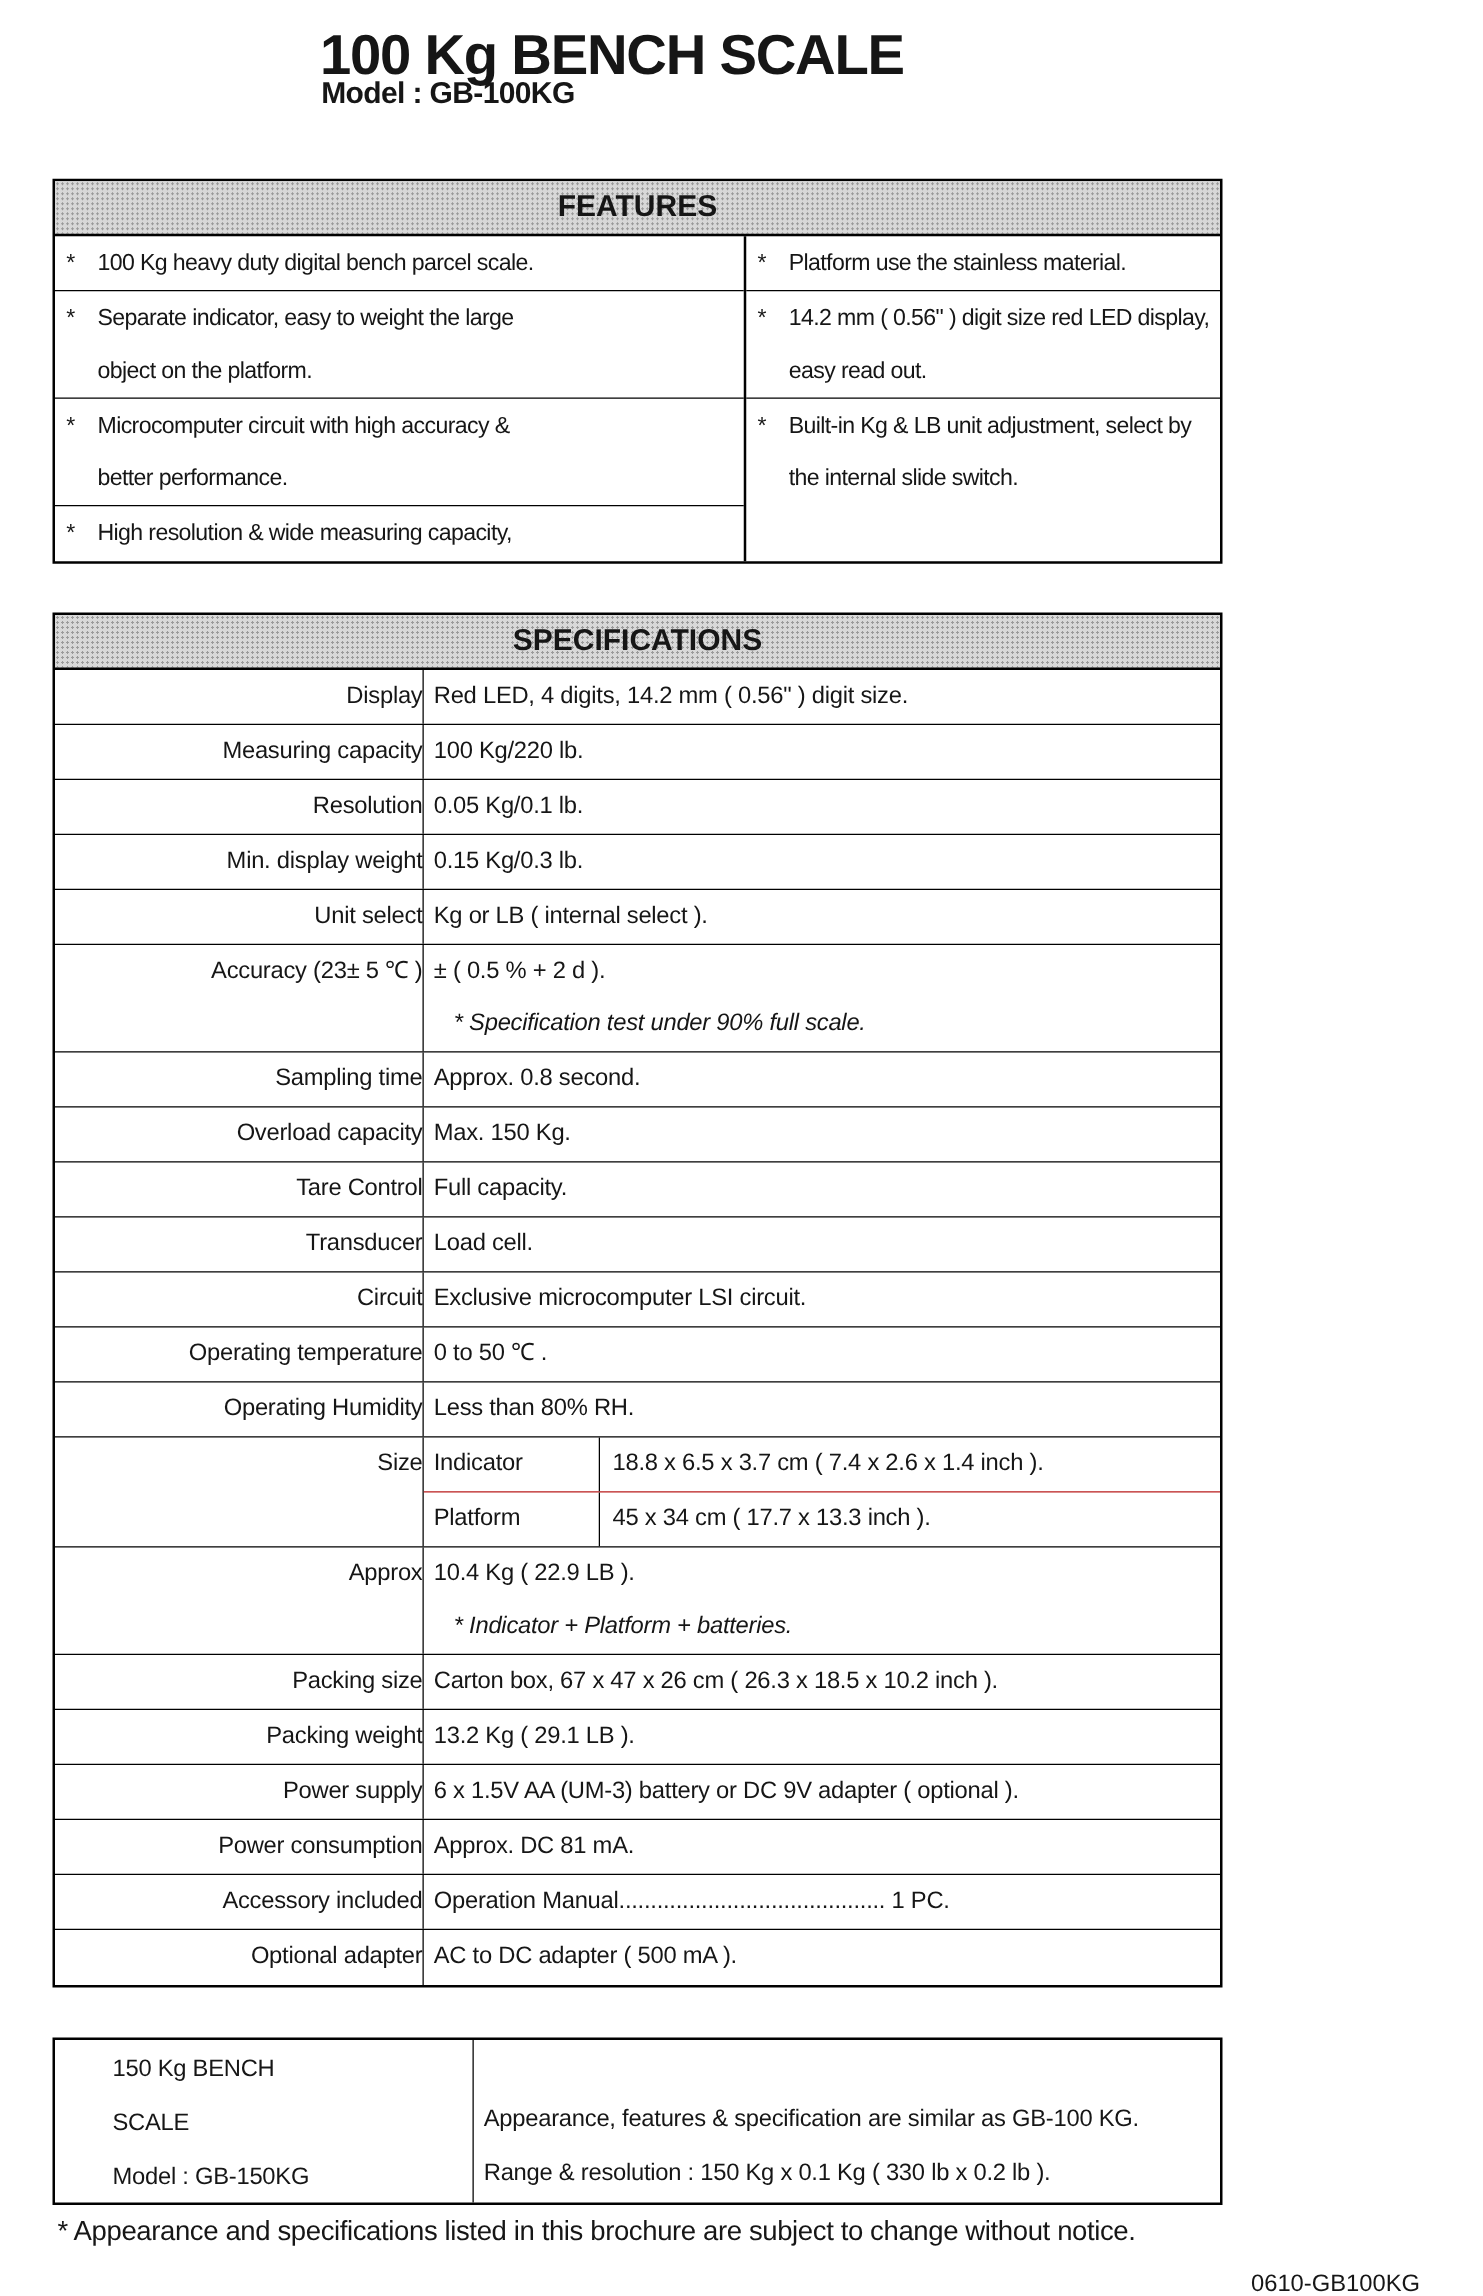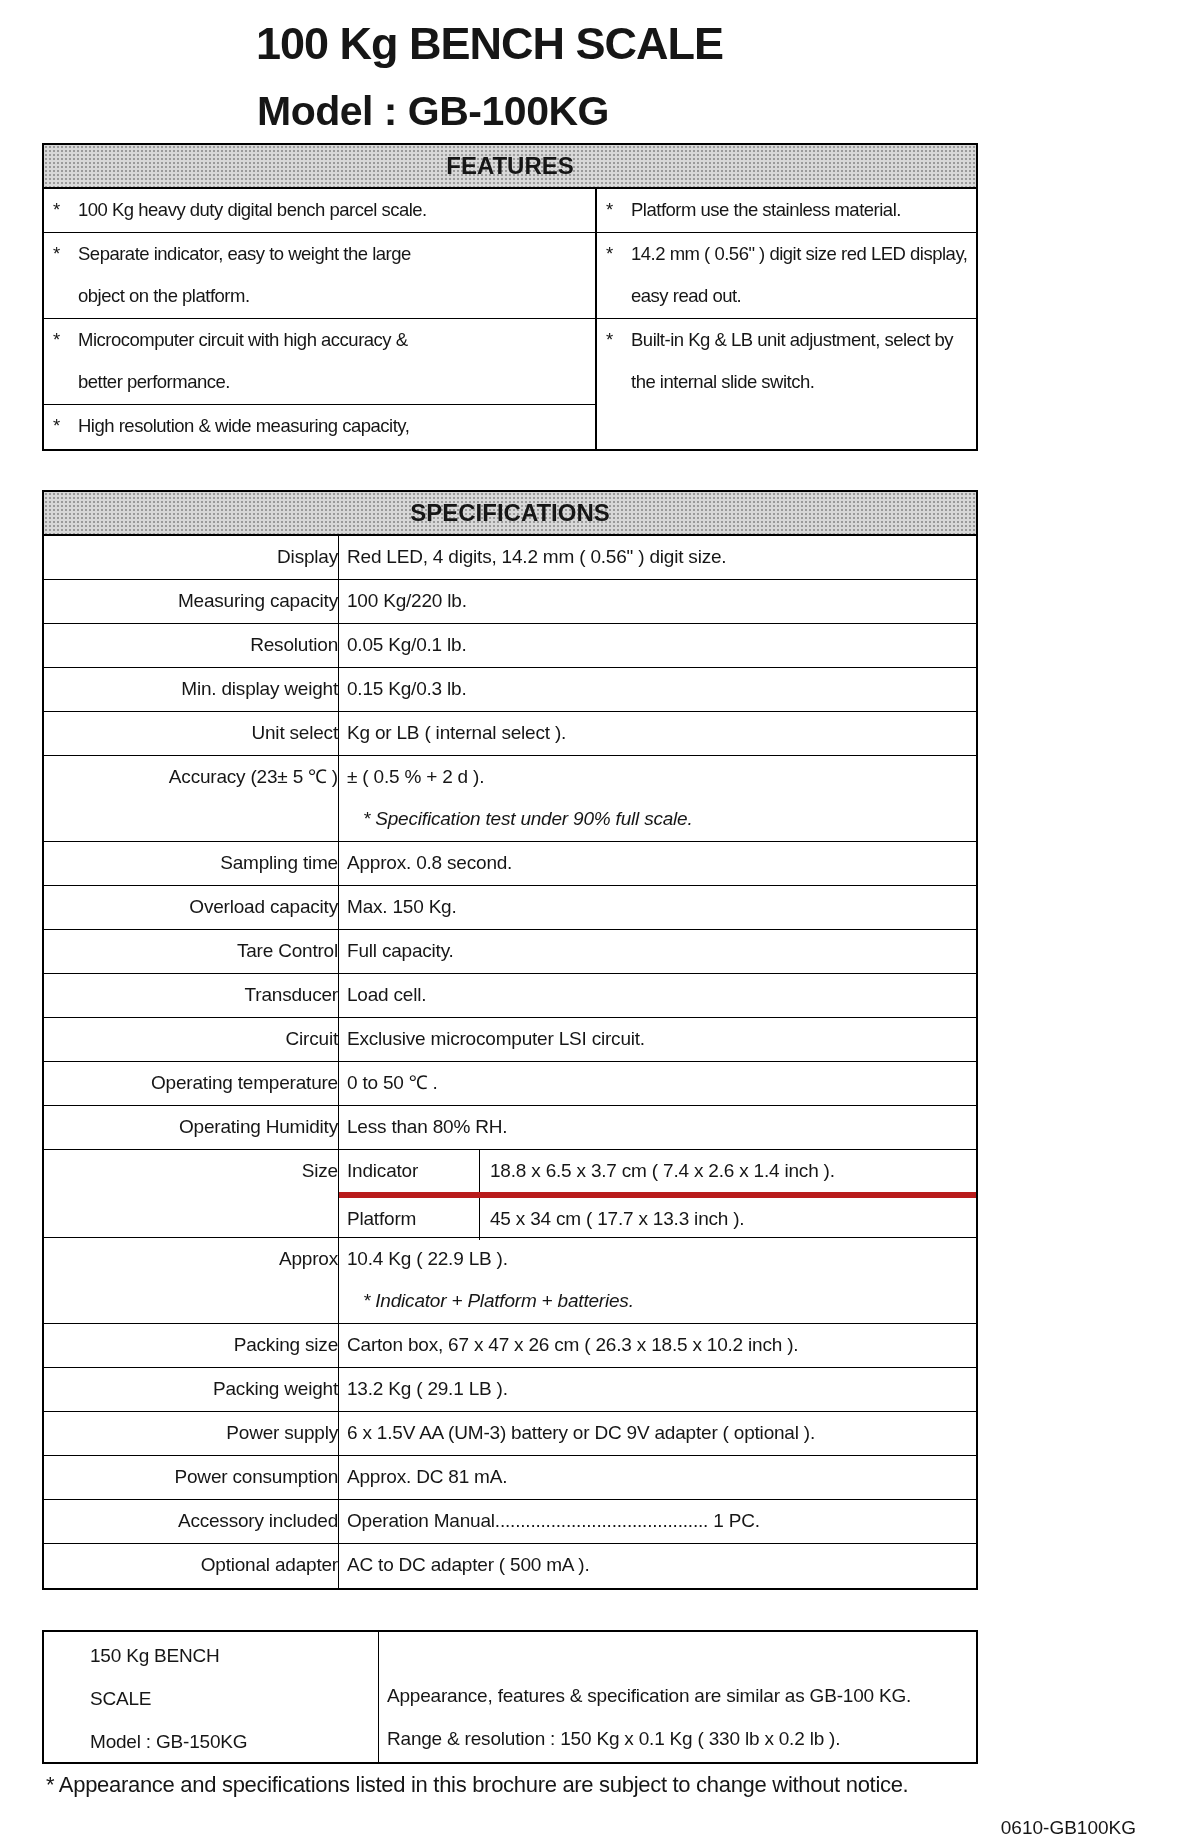--- a/index.html
+++ b/index.html
@@ -5,22 +5,22 @@
   html,body { margin:0; padding:0; background:#ffffff; }
   .doc {
     position:relative; width:1186px; height:1837px; background:#ffffff;
     font-family:"Liberation Sans", sans-serif; color:#161616; overflow:hidden;
   }
   .title {
     position:absolute; left:256px; top:18px;
     font-size:45px; font-weight:bold; letter-spacing:-1px; white-space:nowrap;
   }
   .model {
-    position:absolute; left:257px; top:88px;
-    font-size:41px; font-weight:bold; letter-spacing:-0.5px; white-space:nowrap;
+    position:absolute; left:257px; top:61px;
+    font-size:24px; font-weight:bold; letter-spacing:-0.5px; white-space:nowrap;
   }
 
   .tbl {
     position:absolute; left:42px; width:936px; box-sizing:border-box;
     border:2px solid #000; font-size:19px; letter-spacing:-0.2px;
   }
   .thead {
     height:44px; box-sizing:border-box; border-bottom:2px solid #000;
     display:flex; align-items:center; justify-content:center;
     font-weight:bold; font-size:24px; letter-spacing:0;
@@ -53,21 +53,21 @@
   .srow:last-child { border-bottom:none; }
   .h44 { height:44px; } .h86 { height:86px; } .h88 { height:88px; }
   .sl {
     width:295px; box-sizing:border-box; border-right:1px solid #000;
     padding-left:6px; line-height:42px; white-space:nowrap;text-align:right;
   }
   .sv { flex:1; padding-left:8px; line-height:42px; white-space:nowrap; }
   .note { font-style:italic; padding-left:16px; }
   .subcol { flex:1; display:flex; flex-direction:column; }
   .subrow { display:flex; flex:1; box-sizing:border-box; }
-  .subrow-first { border-bottom:6px solid #b91c1c; }
+  .subrow-first { border-bottom:1px solid #b91c1c; }
   .subname {
     width:141px; box-sizing:border-box; border-right:1px solid #000;
     padding-left:8px; line-height:42px; white-space:nowrap;
   }
   .subval { flex:1; padding-left:10px; line-height:42px; white-space:nowrap; }
 
   
   .bottom { top:1630px; height:134px; display:flex;padding-left:40px; }
   .bl {
     width:295px; box-sizing:border-box; border-right:1px solid #000;

